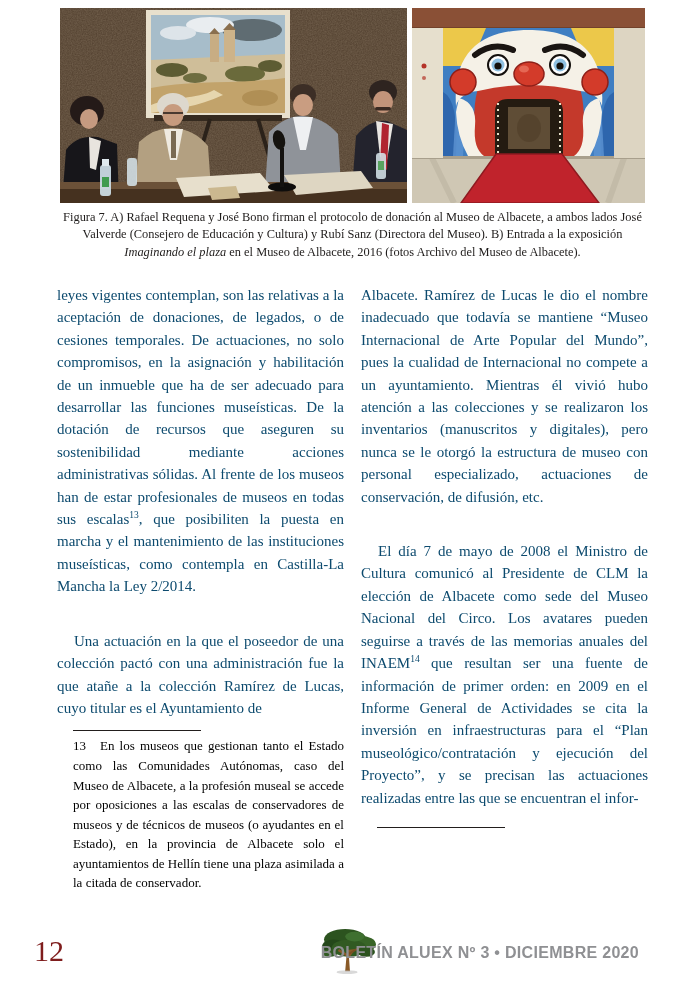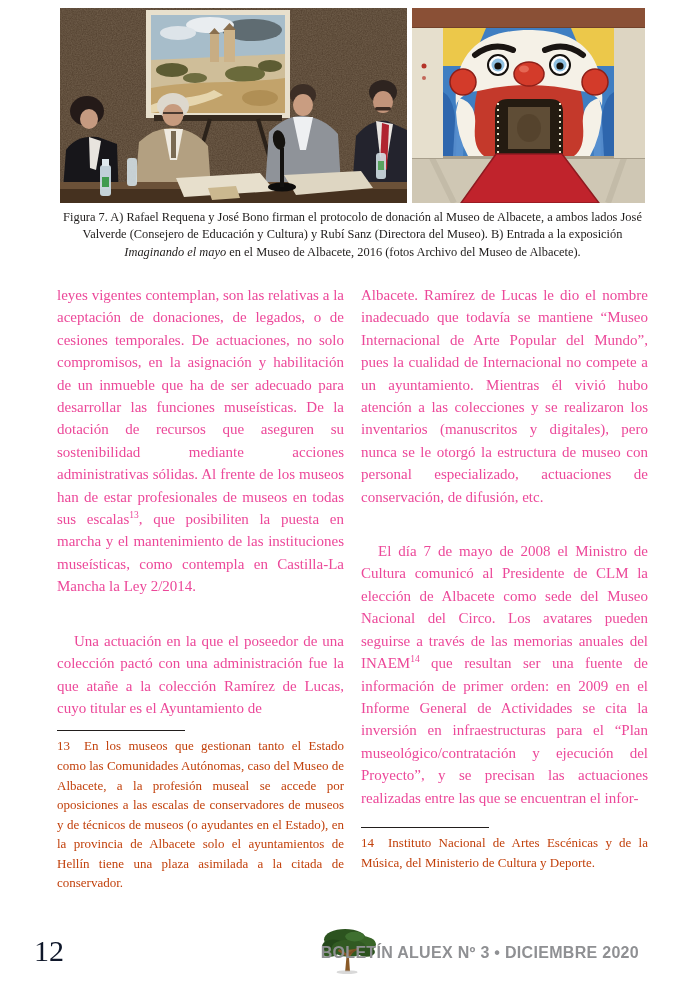--- a/index.html
+++ b/index.html
@@ -14,34 +14,34 @@
   .photos svg { display:block; width:100%; height:100%; }
   
   .caption {
     position:absolute; left:60px; top:209px; width:585px; margin:0;
     text-align:center; font-size:12.4px; line-height:17.4px; color:#1f1c1b;
   }
   .caption em { font-style:italic; }
   
   .columns { position:absolute; left:57px; top:284px; width:591px; display:flex; gap:17px; }
   .col { width:287px; }
-  .col p.body-par { margin:0; text-align:justify; font-size:15px; line-height:22.4px; color:#ec4899; }
+  .col p.body-par { margin:0; text-align:justify; font-size:15px; line-height:22.4px; color:#0c4a6e; }
   .col p.indent { text-indent:17px;margin-top:32px; }
   sup.fnref { font-size:9.5px; line-height:0; vertical-align:super; }
   
-  .footnote { text-align:justify; font-size:13px; line-height:19.6px; color:#c2410c; }
+  .footnote { text-align:justify; font-size:13px; line-height:19.6px; color:#000000;margin-left:16px; }
   .footnote-left  { margin-top:11px; }
   .footnote-right { margin-top:18px; }
   .fn-rule { width:128px; height:0; border-top:1.5px solid #221e1d; margin:0 0 5px 0; }
   .footnote p { margin:0; }
   .fn-num { display:inline-block; min-width:27px; }
   
   .page-number {
     position:absolute; left:34px; top:934px; font-size:30px; line-height:34px;
-    color:#0f172a; font-family:"Liberation Serif", serif;
+    color:#7f1d1d; font-family:"Liberation Serif", serif;
   }
   .footer-logo { position:absolute; left:320px; top:927px; width:58px; height:50px; }
   .footer-text {
     position:absolute; right:61px; top:944px;
     font-family:"Liberation Sans", sans-serif; font-weight:bold;
     font-size:16px; letter-spacing:0.3px; color:#8f9093;
   }
 </style>
 </head>
 <body>
@@ -202,41 +202,40 @@
           <circle cx="51" cy="74" r="13" fill="#d33b2a" stroke="#8e1f18" stroke-width="1.5"></circle>
           <circle cx="183" cy="74" r="13" fill="#d33b2a" stroke="#8e1f18" stroke-width="1.5"></circle>
         </g>
 
         <path d="M84 146 L150 146 L187 195 L49 195 Z" fill="#c0232c"></path>
         <path d="M84 146 L150 146 L187 195 L49 195 Z" fill="none" stroke="#8e1a20" stroke-width="1.5"></path>
       </svg>
     </div>
   </div>
 
-  <p class="caption"><span>Figura 7. A) Rafael Requena y José Bono firman el protocolo de donación al Museo de Albacete, a ambos lados José Valverde (Consejero de Educación y Cultura) y Rubí Sanz (Directora del Museo). B) Entrada a la exposición </span><em>Imaginando el mayo</em><span> en el Museo de Albacete, 2016 (fotos Archivo del Museo de Albacete).</span></p>
+  <p class="caption"><span>Figura 7. A) Rafael Requena y José Bono firman el protocolo de donación al Museo de Albacete, a ambos lados José Valverde (Consejero de Educación y Cultura) y Rubí Sanz (Directora del Museo). B) Entrada a la exposición </span><em>Imaginando el plaza</em><span> en el Museo de Albacete, 2016 (fotos Archivo del Museo de Albacete).</span></p>
 
   <div class="columns">
 
     <div class="col">
       <p class="body-par"><span>leyes vigentes contemplan, son las relativas a la aceptación de donaciones, de legados, o de cesiones temporales. De actuaciones, no solo compromisos, en la asignación y habilitación de un inmueble que ha de ser adecuado para desarrollar las funciones museísticas. De la dotación de recursos que aseguren su sostenibilidad mediante acciones administrativas sólidas. Al frente de los museos han de estar profesionales de museos en todas sus escalas</span><sup class="fnref">13</sup><span>, que posibiliten la puesta en marcha y el mantenimiento de las instituciones museísticas, como contempla en Castilla-La Mancha la Ley 2/2014.</span></p>
       <p class="body-par indent">Una actuación en la que el poseedor de una colección pactó con una administración fue la que atañe a la colección Ramírez de Lucas, cuyo titular es el Ayuntamiento de</p>
 
       <div class="footnote footnote-left">
         <div class="fn-rule"></div>
         <p><span class="fn-num">13</span><span>En los museos que gestionan tanto el Estado como las Comunidades Autónomas, caso del Museo de Albacete, a la profesión museal se accede por oposiciones a las escalas de conservadores de museos y de técnicos de museos (o ayudantes en el Estado), en la provincia de Albacete solo el ayuntamientos de Hellín tiene una plaza asimilada a la citada de conservador.</span></p>
       </div>
     </div>
 
     <div class="col">
       <p class="body-par">Albacete. Ramírez de Lucas le dio el nombre inadecuado que todavía se mantiene “Museo Internacional de Arte Popular del Mundo”, pues la cualidad de Internacional no compete a un ayuntamiento. Mientras él vivió hubo atención a las colecciones y se realizaron los inventarios (manuscritos y digitales), pero nunca se le otorgó la estructura de museo con personal especializado, actuaciones de conservación, de difusión, etc.</p>
       <p class="body-par indent"><span>El día 7 de mayo de 2008 el Ministro de Cultura comunicó al Presidente de CLM la elección de Albacete como sede del Museo Nacional del Circo. Los avatares pueden seguirse a través de las memorias anuales del INAEM</span><sup class="fnref">14</sup><span> que resultan ser una fuente de información de primer orden: en 2009 en el Informe General de Actividades se cita la inversión en infraestructuras para el “Plan museológico/contratación y ejecución del Proyecto”, y se precisan las actuaciones realizadas entre las que se encuentran el infor-</span></p>
 
       <div class="footnote footnote-right">
         <div class="fn-rule"></div>
-        <p><span class="fn-num">14</span><span>Instituto Nacional de Artes Escénicas y de la Música, del Ministerio de Cultura y Deporte.</span></p>
       </div>
     </div>
   </div>
 
   <div class="page-number">12</div>
 
   <svg class="footer-logo" viewBox="0 0 60 52" xmlns="http://www.w3.org/2000/svg">
     <ellipse cx="26" cy="13" rx="22" ry="11" fill="#2c531f"></ellipse>
     <ellipse cx="42" cy="18" rx="16" ry="9" fill="#386427"></ellipse>
     <ellipse cx="14" cy="20" rx="12" ry="7" fill="#24471a"></ellipse>

